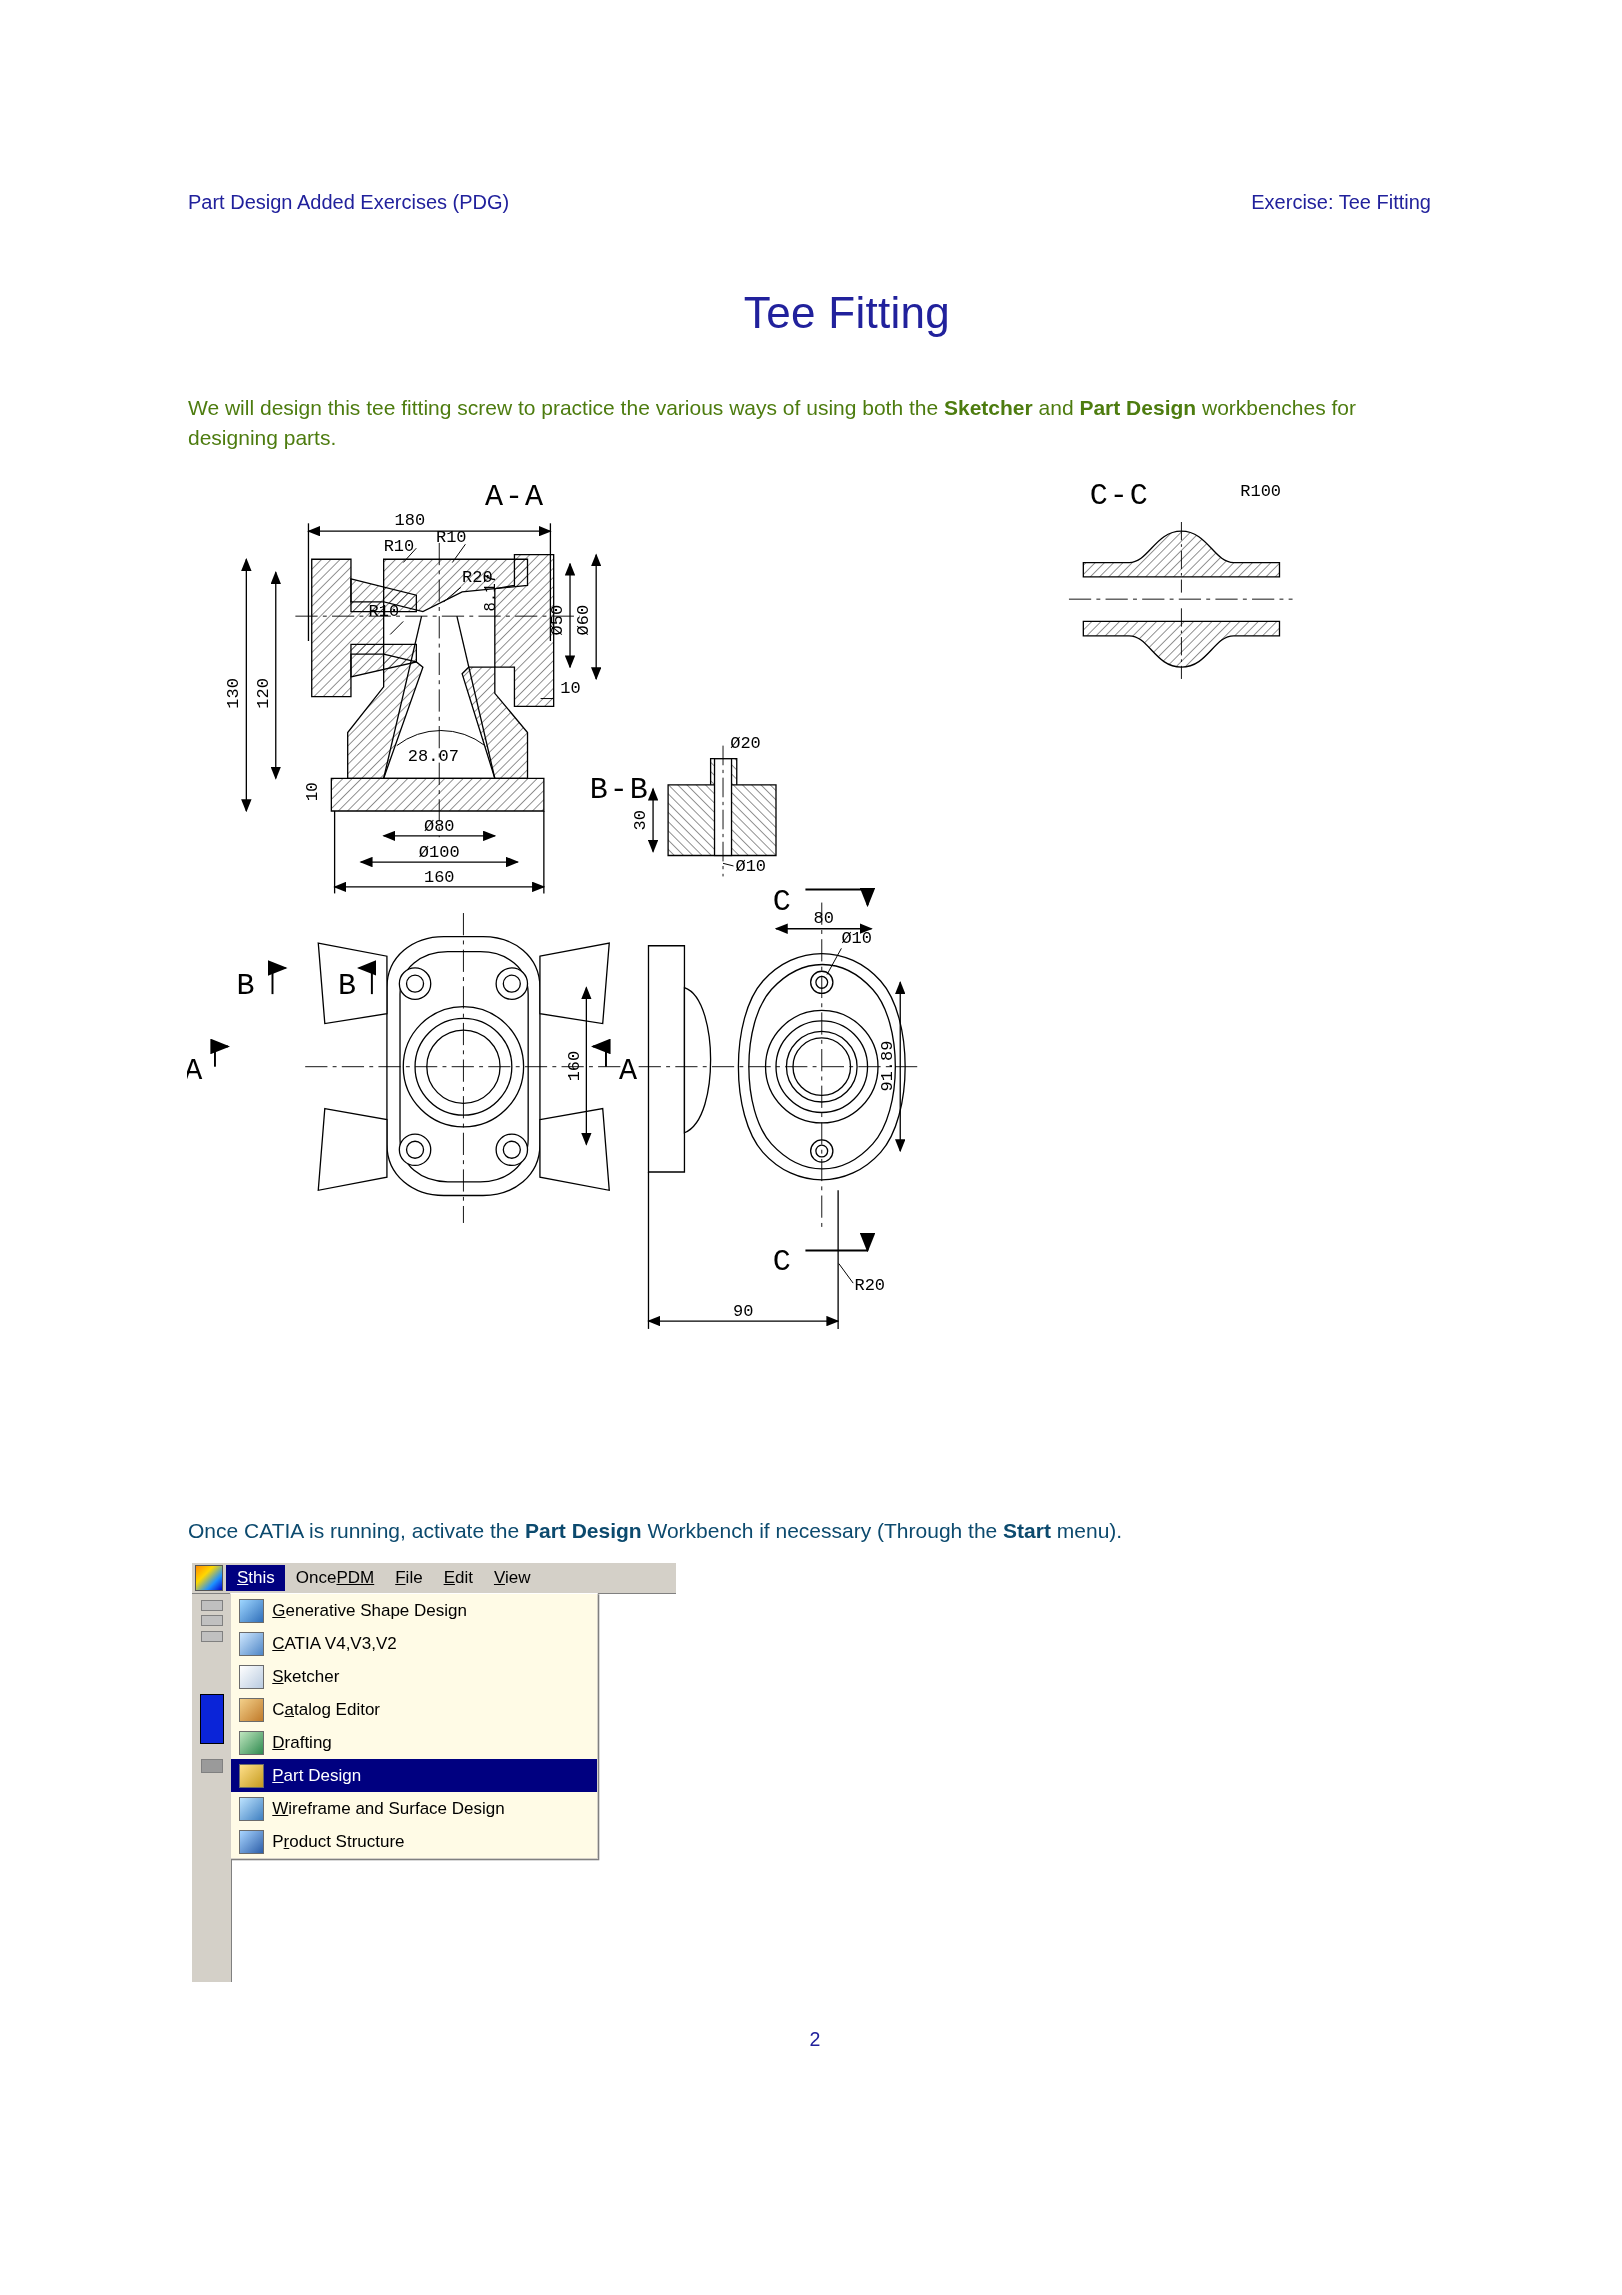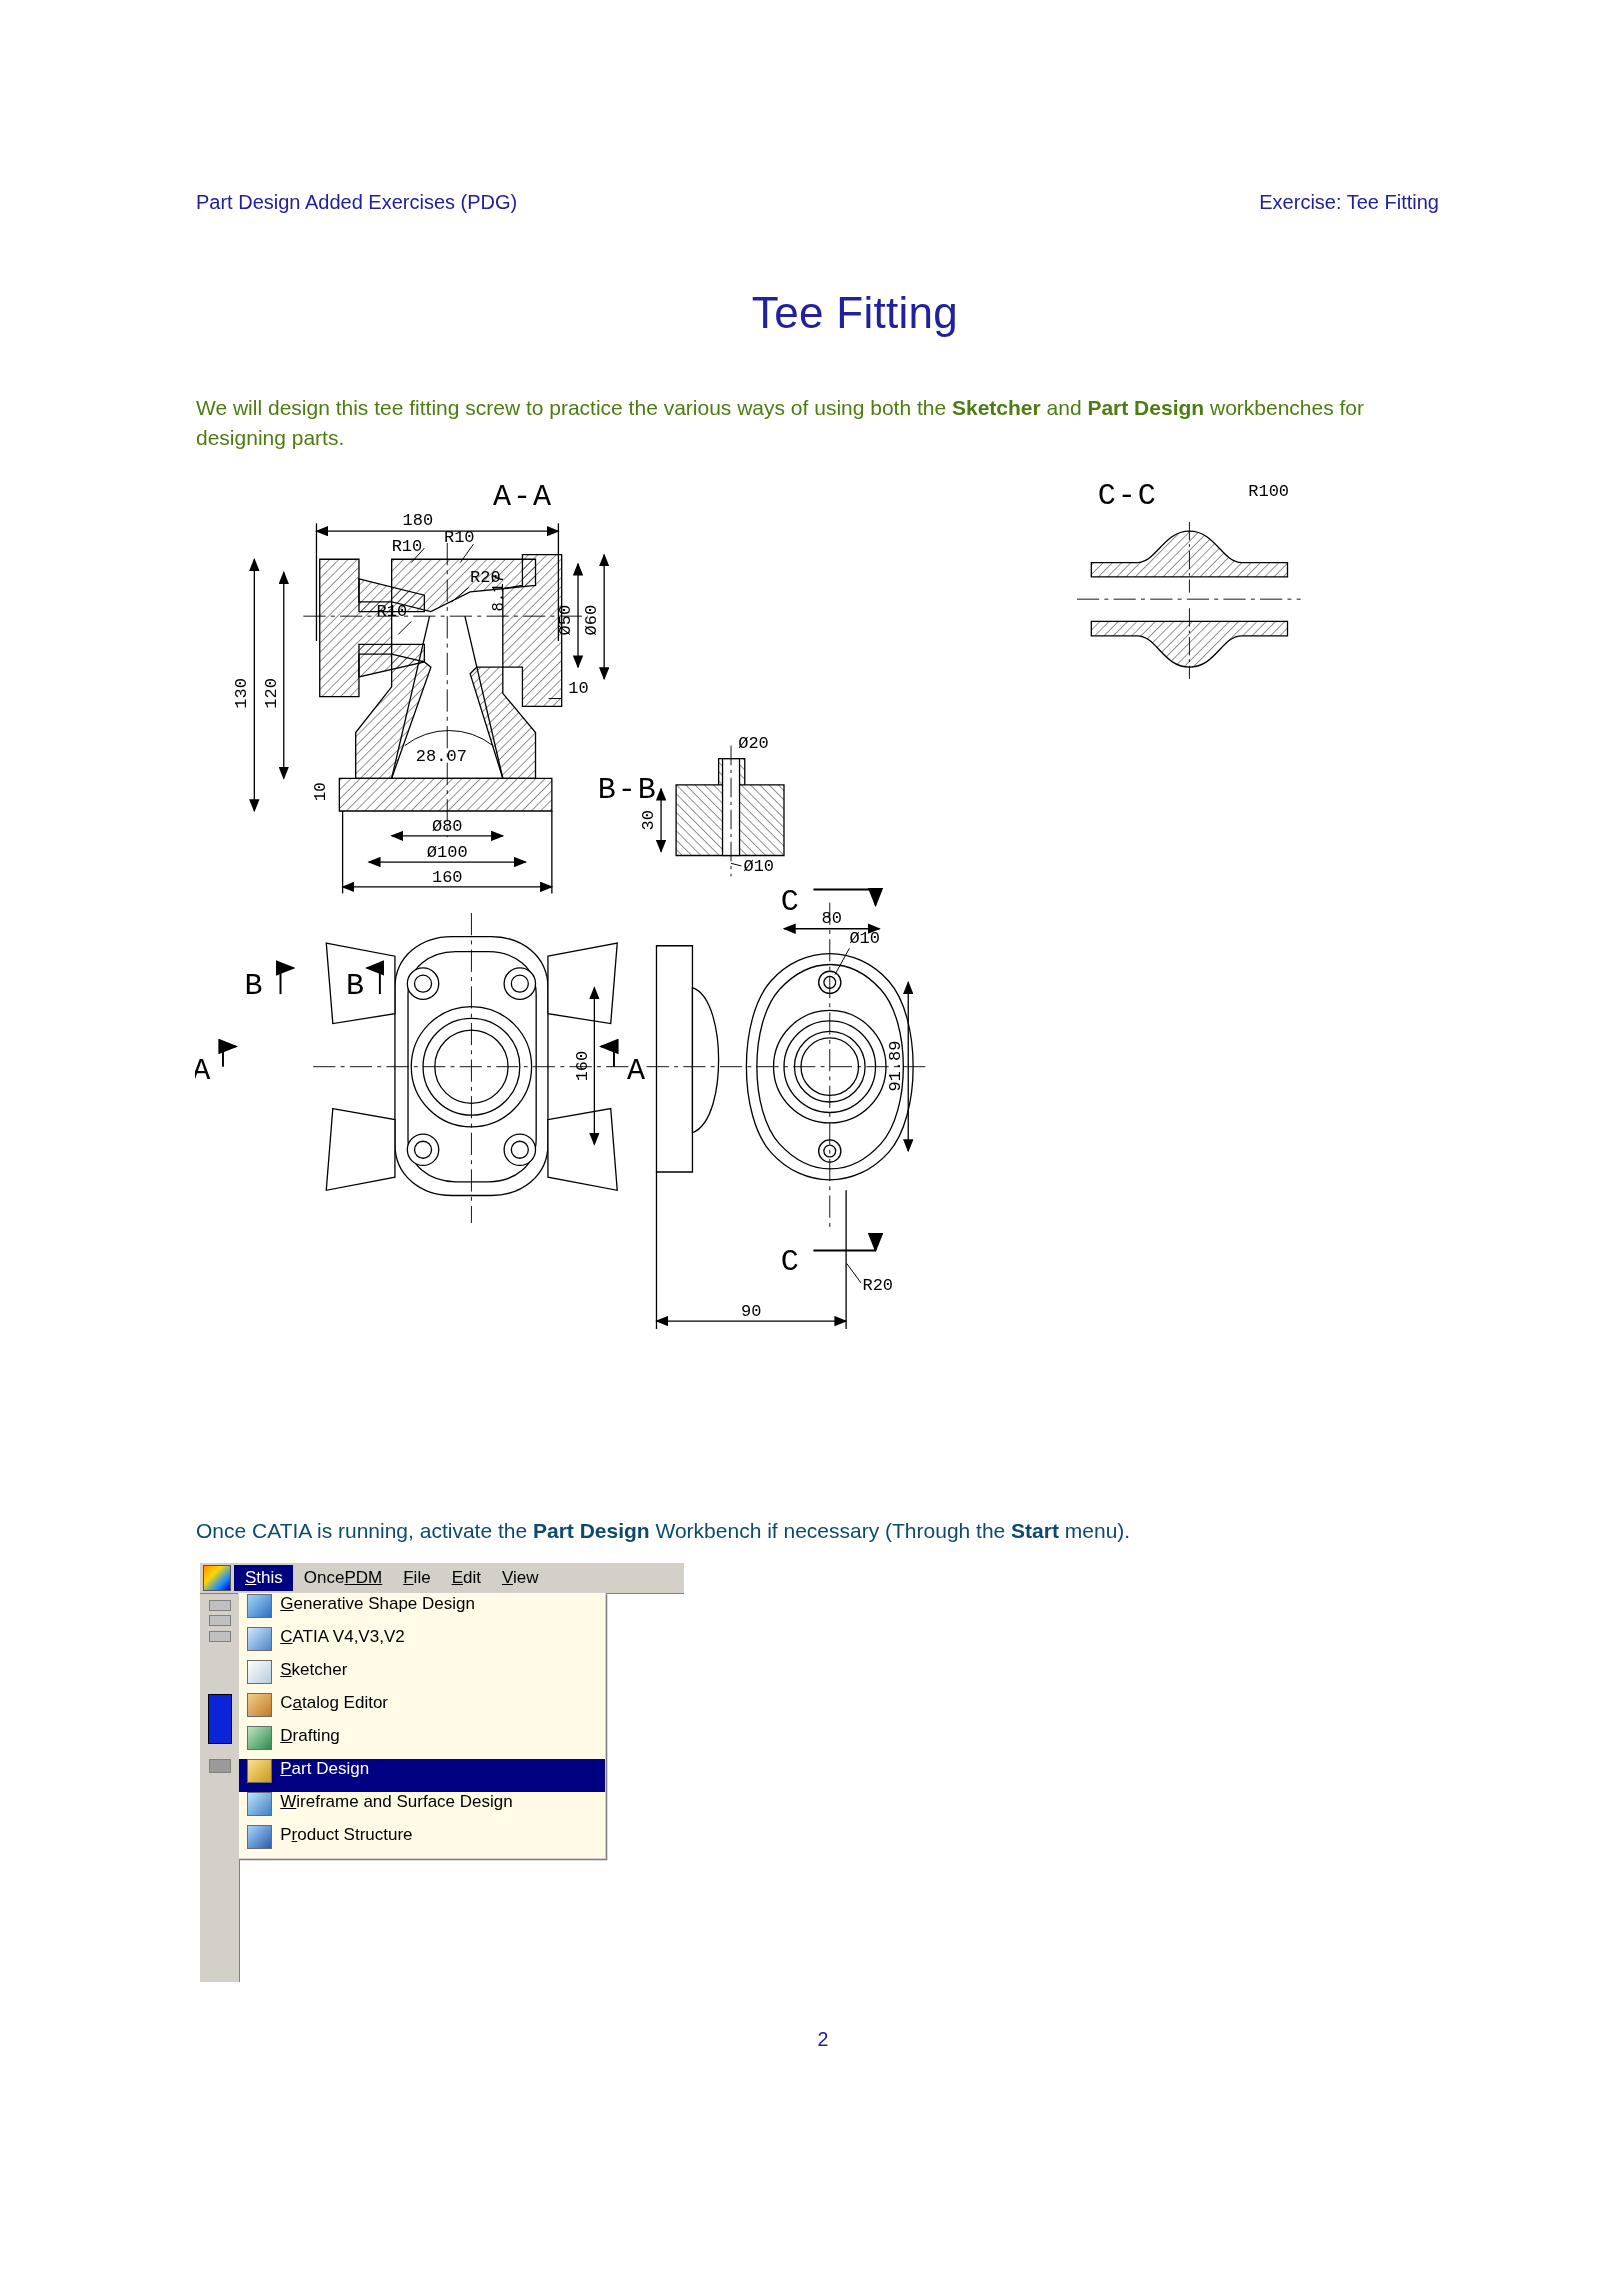--- a/index.html
+++ b/index.html
@@ -10,21 +10,21 @@
   body {
     width: 1622px;
     height: 2295px;
     font-family: "Liberation Sans", sans-serif;
     color: #21219c;
     position: relative;
     overflow: hidden;
   }
   .page {
     position: absolute;
-    left: 12px; top: 0;
+    left: 4px; top: 0;
     width: 1452px;
     height: 2295px;
   }
   .header-row {
     position: absolute;
     left: 184px;
     top: 191px;
     width: 1243px;
     display: flex;
     justify-content: space-between;
@@ -134,20 +134,21 @@
     left: 38px;
     top: 30px;
     width: 366px;
     background: #fffbe6;
     border: 1.3px solid #d4d0c8;
     border-top: 0.7px solid #ffffff;
     box-shadow: 1.3px 1.3px 0 #808080;
   }
   .dd-item {
     display: flex;
+    align-items: center;
     height: 33px;
     font-size: 17px;
     color: #000;
     padding-left: 3.9px;
   }
   .dd-item.sel {
     background: #000080;
     color: #ffffff;
   }
   .dd-icon {

